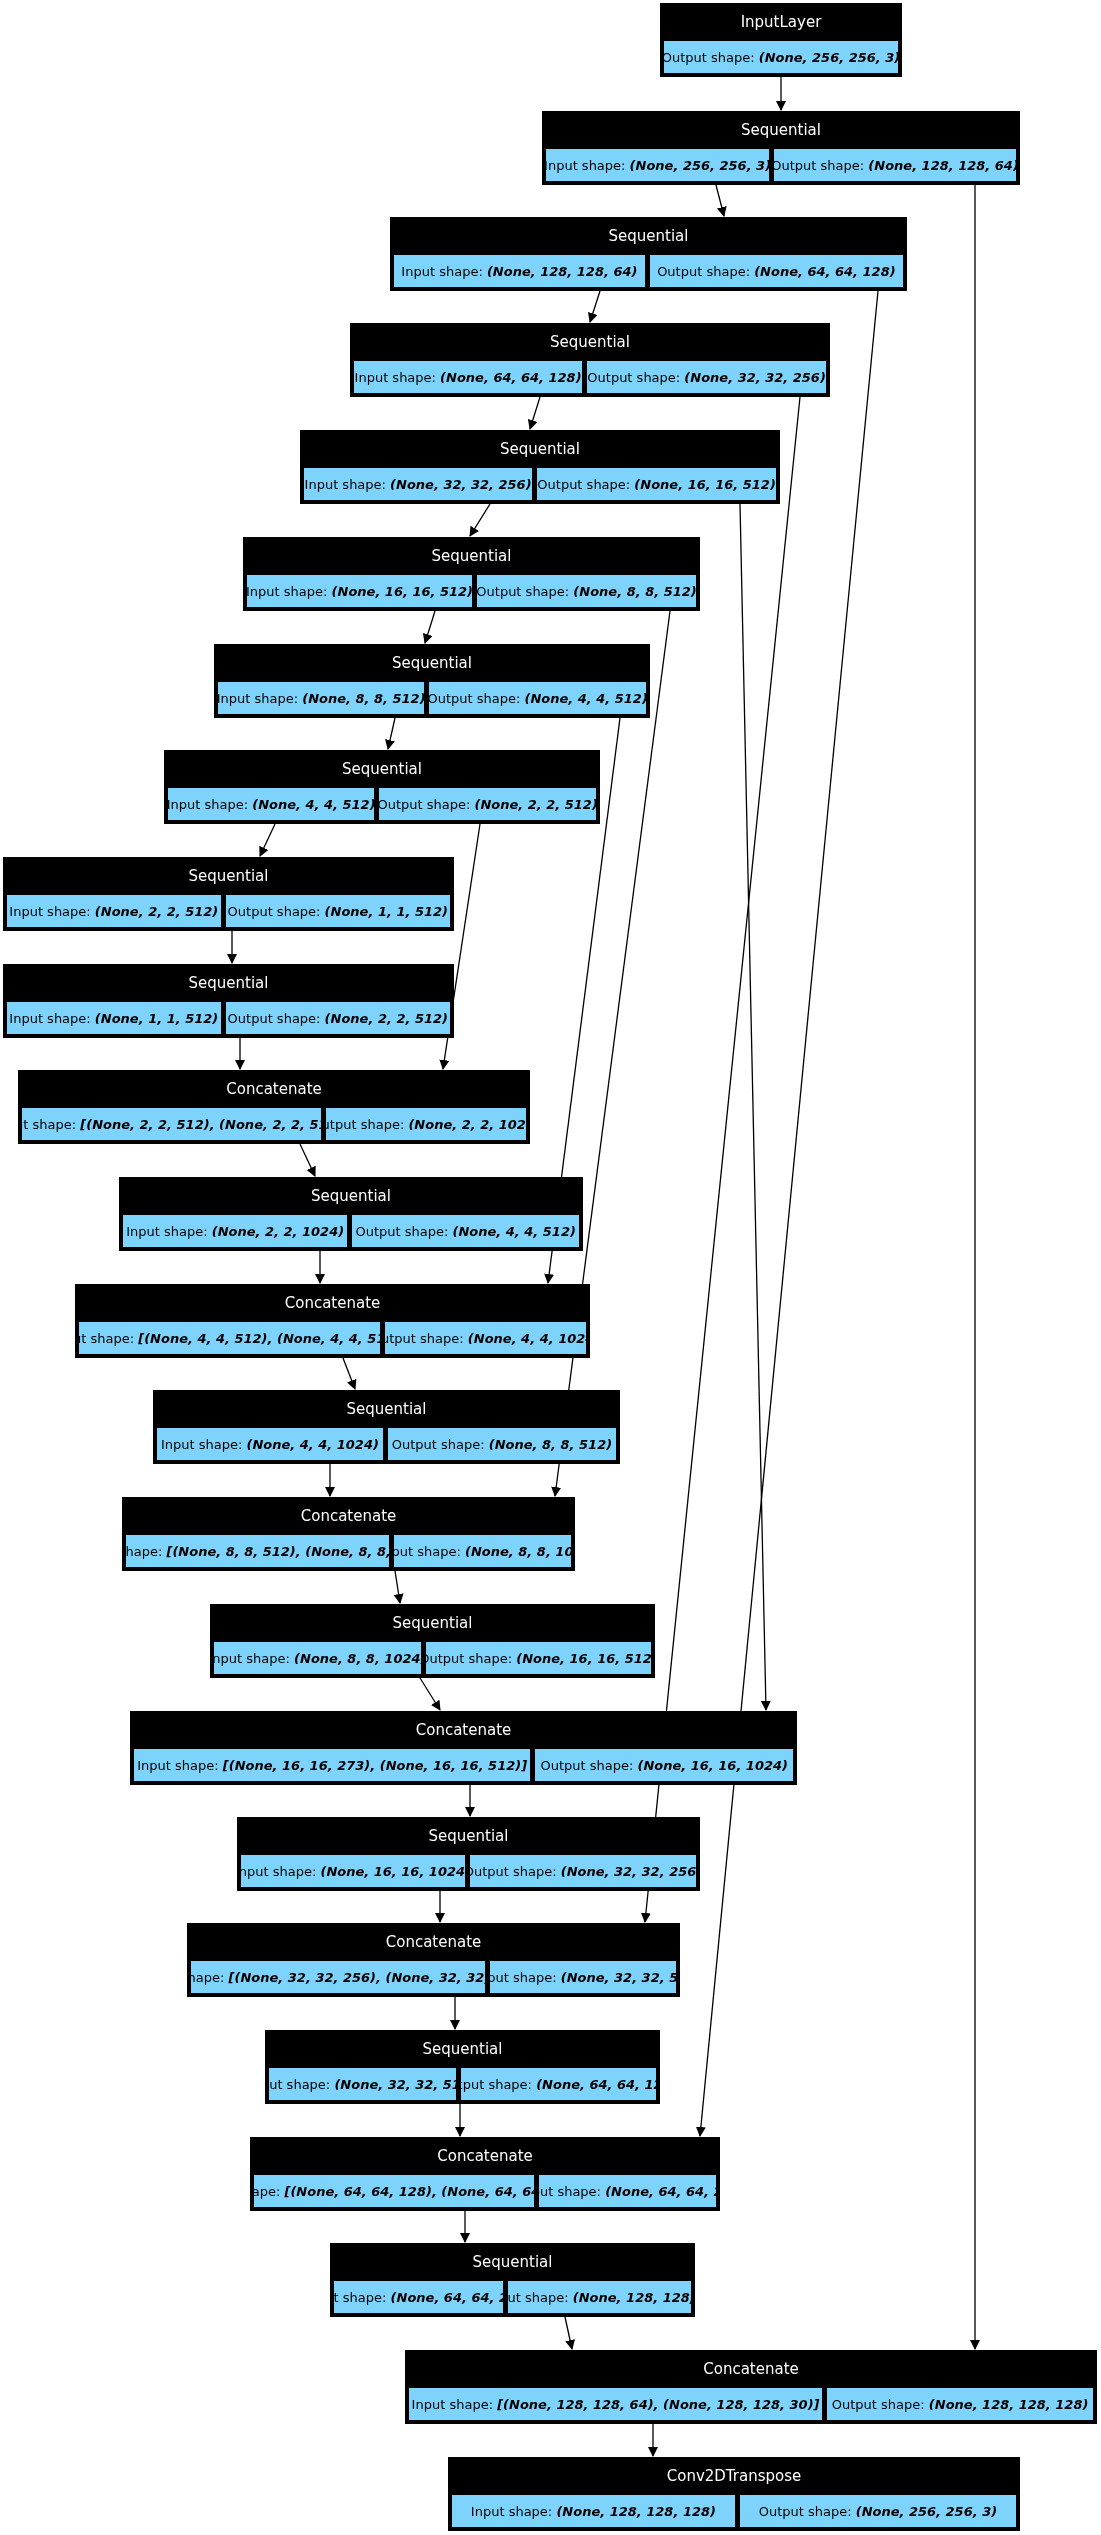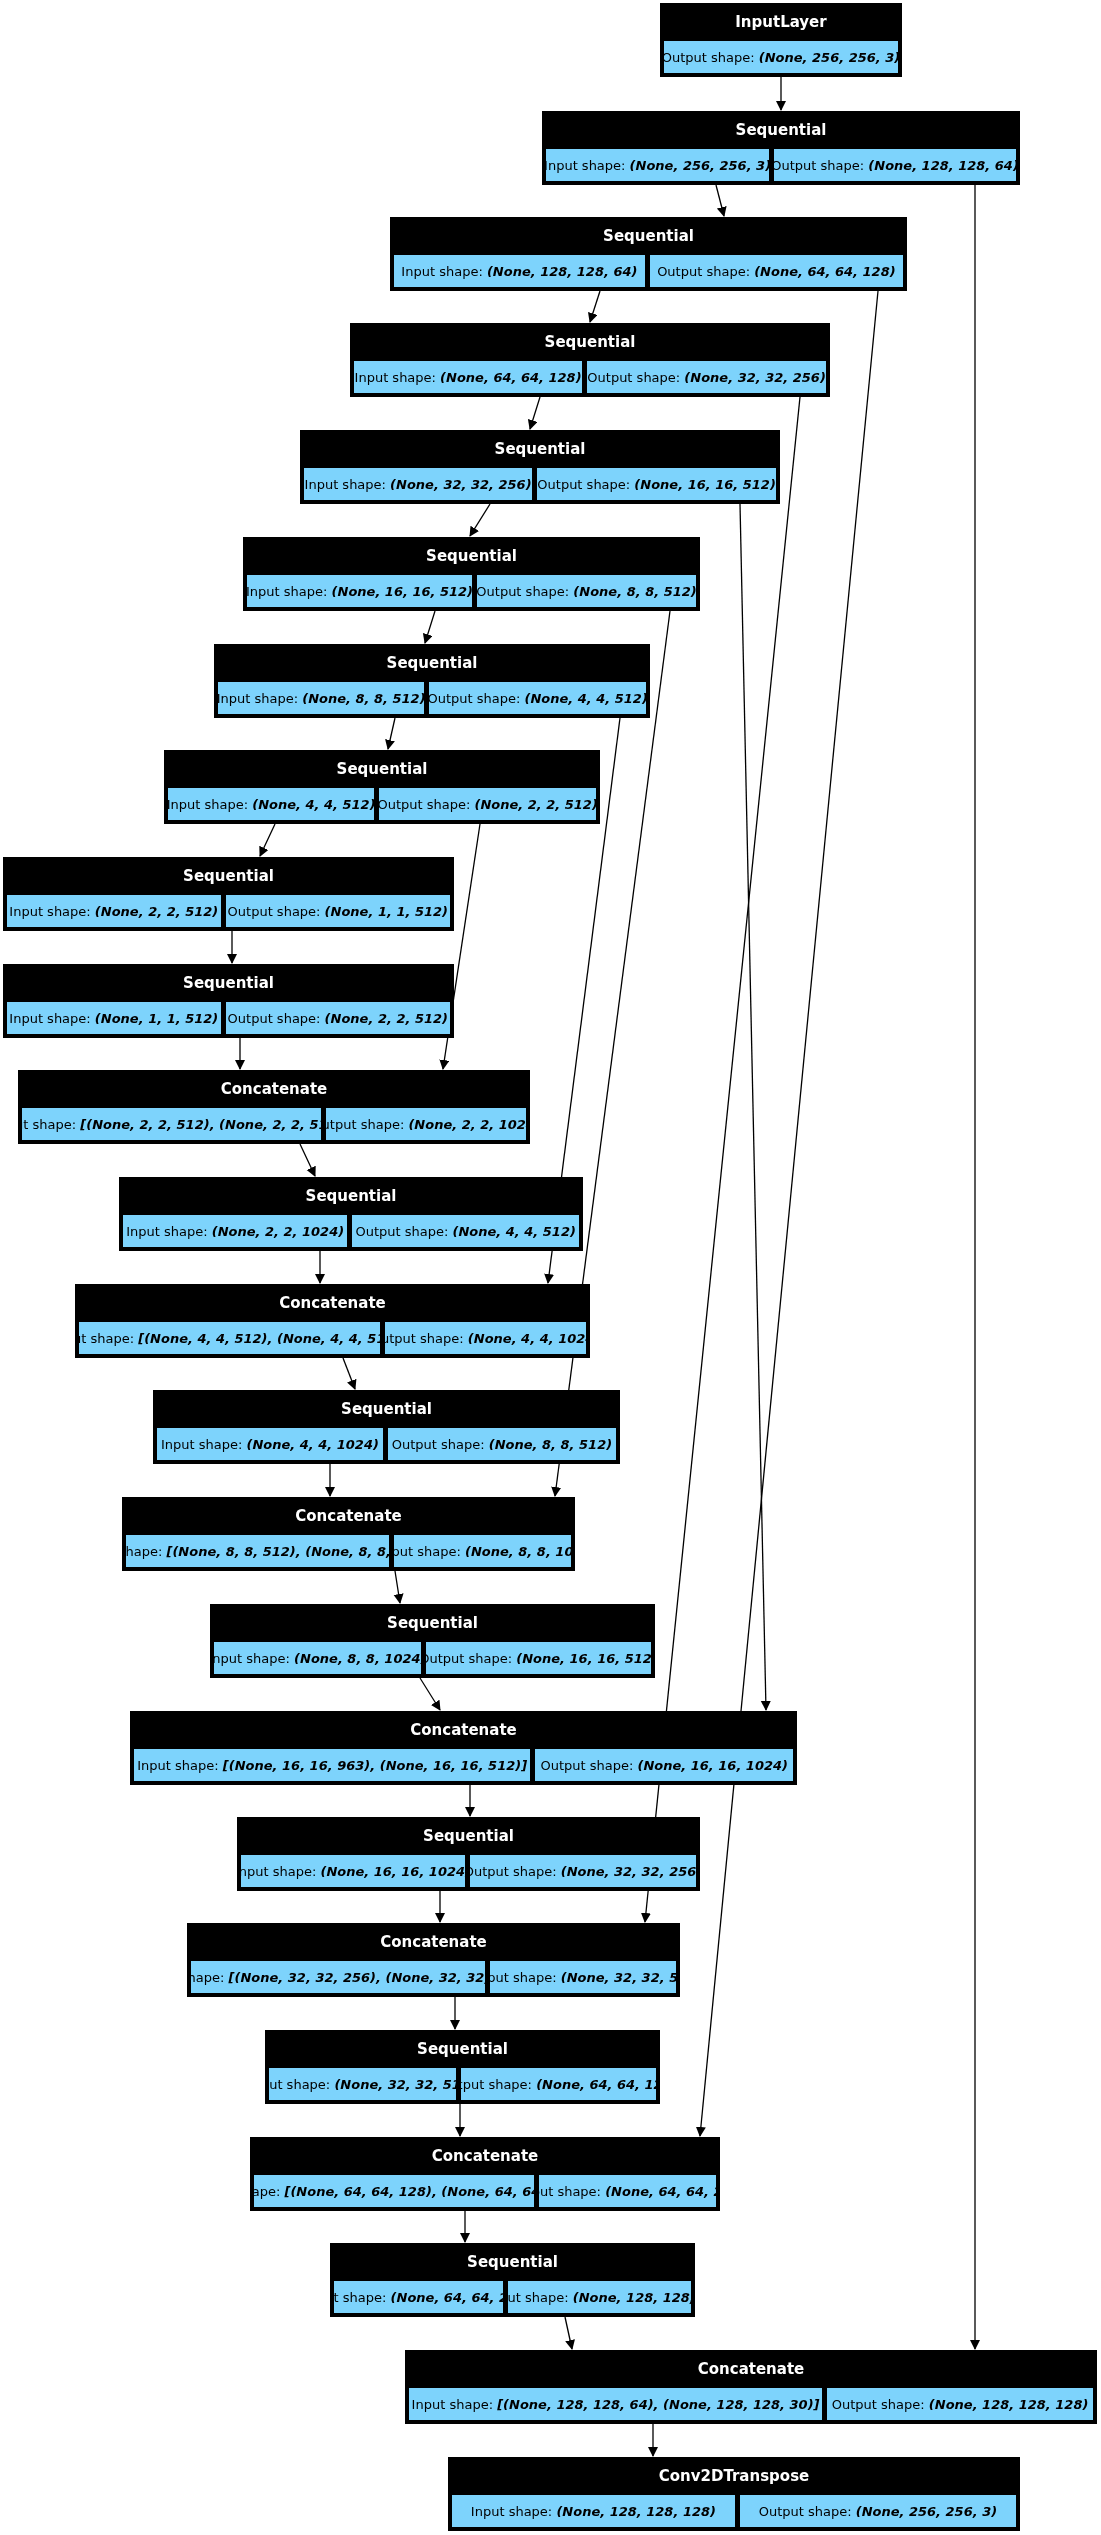--- a/index.html
+++ b/index.html
@@ -8,21 +8,21 @@
     font-family:"DejaVu Sans","Liberation Sans",sans-serif;
     overflow:hidden;
   }
   .node{
     position:absolute;height:74px;box-sizing:border-box;
     background:#000000;border:1px solid #000000;
     display:flex;flex-direction:column;
   }
   .node-title{
     flex:0 0 auto;height:37px;line-height:37px;
-    color:#ffffff;font-weight:bold;font-size:15px;text-align:center;
+    color:#ffffff;font-weight:normal;font-size:15px;text-align:center;
     overflow:hidden;
   }
   .cells{flex:1 1 auto;display:flex;gap:5px;margin:0 3px 3px 3px;}
   .cell{
     flex:1 1 auto;background:#7dd3fc;color:#000000;
     font-size:13px;white-space:pre;
     display:flex;align-items:center;justify-content:center;
     padding:0 8px;overflow:hidden;
   }
   .cell b{font-weight:bold;font-style:italic;}
@@ -178,21 +178,21 @@
     <div class="node" style="left: 210px; top: 1604px; width: 445px;">
     <div class="node-title">Sequential</div>
     <div class="cells">
       <div class="cell"><span>Input shape: </span><b>(None, 8, 8, 1024)</b></div>
       <div class="cell"><span>Output shape: </span><b>(None, 16, 16, 512)</b></div>
     </div>
   </div>
     <div class="node" style="left: 130px; top: 1711px; width: 667px;">
     <div class="node-title">Concatenate</div>
     <div class="cells">
-      <div class="cell"><span>Input shape: </span><b>[(None, 16, 16, 963), (None, 16, 16, 512)]</b></div>
+      <div class="cell"><span>Input shape: </span><b>[(None, 16, 16, 273), (None, 16, 16, 512)]</b></div>
       <div class="cell"><span>Output shape: </span><b>(None, 16, 16, 1024)</b></div>
     </div>
   </div>
     <div class="node" style="left: 237px; top: 1817px; width: 463px;">
     <div class="node-title">Sequential</div>
     <div class="cells">
       <div class="cell"><span>Input shape: </span><b>(None, 16, 16, 1024)</b></div>
       <div class="cell"><span>Output shape: </span><b>(None, 32, 32, 256)</b></div>
     </div>
   </div>

